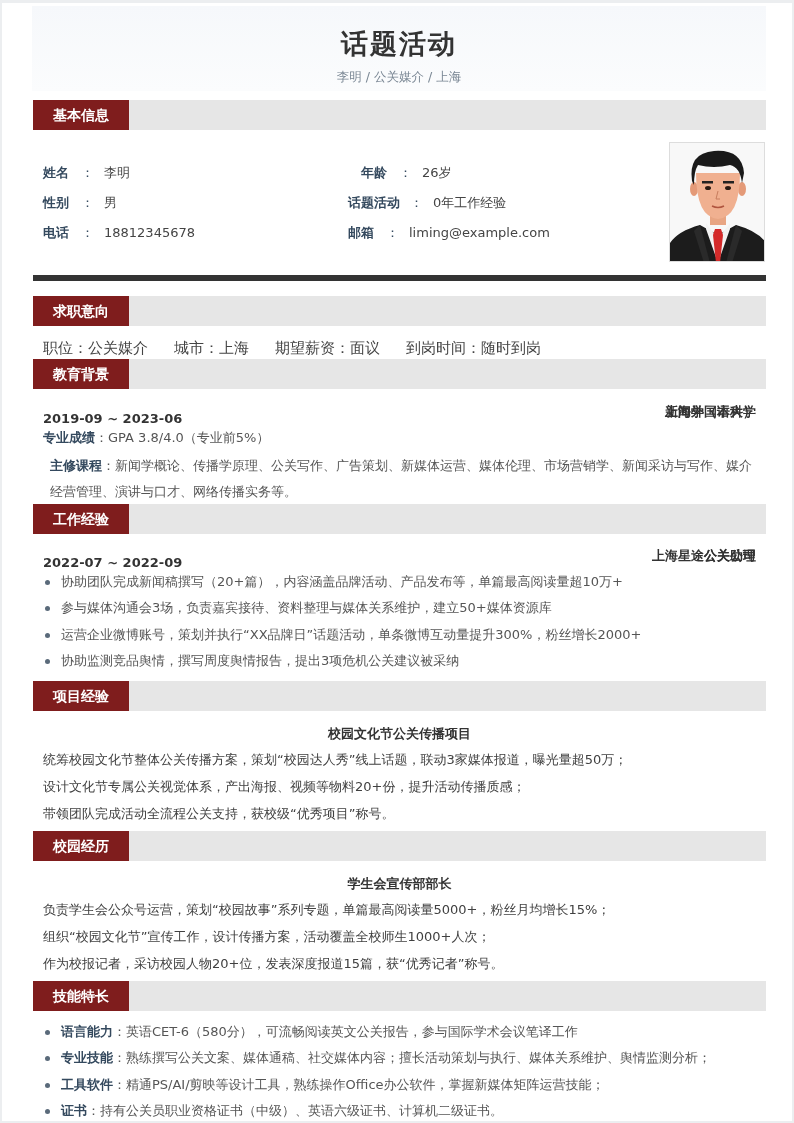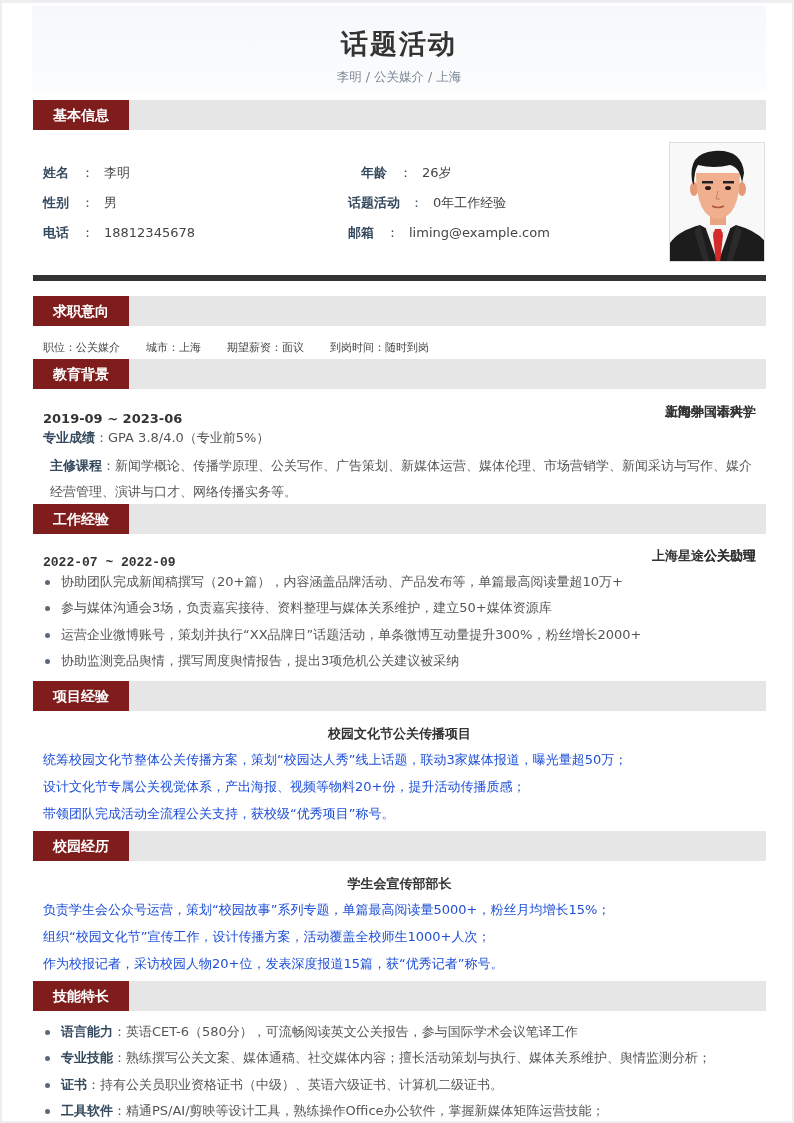--- a/index.html
+++ b/index.html
@@ -42,40 +42,40 @@
     .info-val { color: #444; display: inline-block; }
     .photo {
       position: absolute; left: 667px; top: 139px; width: 96px; height: 120px;
       border: 1px solid #ddd; background: #f7f7f7; overflow: hidden;
     }
     .divider {
       position: absolute; left: 31px; top: 272px; width: 733px; height: 6px;
       background: #333333;
     }
     .intent {
-      position: absolute; left: 41px; top: 337px; font-size: 11px; color: #444; line-height: 16px;
+      position: absolute; left: 41px; top: 337px; font-size: 15px; color: #444; line-height: 16px;
       white-space: nowrap;
     }
     .intent span { margin-right: 26px; }
     .row3 { position: absolute; left: 41px; width: 713px; height: 18px; font-size: 13px; font-weight: bold; color: #333; }
     .row3 .l { position: absolute; left: 0; top: 8px; }
     .row3 .c { position: absolute; left: 0; right: 0; top: 0; text-align: right; }
     .row3 .r { position: absolute; right: 0; top: 0; }
     .para { position: absolute; left: 41px; width: 713px; font-size: 13px; color: #555; line-height: 26px; }
     .para b { color: #34495e; }
     .bullets { position: absolute; left: 41px; width: 713px; list-style: none; }
     .bullets li { position: relative; padding-left: 18px; font-size: 13px; color: #555; height: 26.3px; line-height: 26px; }
     .bullets li::before {
       content: ""; position: absolute; left: 2px; top: 11px; width: 5px; height: 5px;
       border-radius: 50%; background: #5a6a7a;
     }
     .bullets li b { color: #34495e; }
     .center-title { position: absolute; left: 41px; width: 713px; text-align: center; font-size: 13px; font-weight: bold; color: #333; }
     .lines { position: absolute; left: 41px; width: 713px; }
-    .lines div { font-size: 13px; color: #1d4ed8; height: 27px; line-height: 27px; }
+    .lines div { font-size: 13px; color: #404040; height: 27px; line-height: 27px; }
   </style>
 </head>
 <body>
 
 <div class="page">
 
   <div class="header">
     <div class="title">话题活动</div>
     <div class="subtitle">李明 / 公关媒介 / 上海</div>
   </div>
@@ -157,21 +157,21 @@
   <div class="para" style="top:422px;">
     <b>专业成绩</b><span>：GPA 3.8/4.0（专业前5%）</span>
   </div>
   <div class="para" style="top:450px;margin-left:7px;">
     <b>主修课程</b><span>：新闻学概论、传播学原理、公关写作、广告策划、新媒体运营、媒体伦理、市场营销学、新闻采访与写作、媒介经营管理、演讲与口才、网络传播实务等。</span>
   </div>
 
   <div class="sec-head" style="top:501px;">
     <div class="tag">工作经验</div>
   </div>
-  <div class="row3" style="top:544px;font-family:Liberation Mono, monospace;">
+  <div class="row3" style="top:544px;">
     <span class="l">2022-07 ~ 2022-09</span>
     <span class="c">上海星途公关公司</span>
     <span class="r">公关助理</span>
   </div>
   <ul class="bullets" style="top:566px;">
     <li>协助团队完成新闻稿撰写（20+篇），内容涵盖品牌活动、产品发布等，单篇最高阅读量超10万+</li>
     <li>参与媒体沟通会3场，负责嘉宾接待、资料整理与媒体关系维护，建立50+媒体资源库</li>
     <li>运营企业微博账号，策划并执行“XX品牌日”话题活动，单条微博互动量提升300%，粉丝增长2000+</li>
     <li>协助监测竞品舆情，撰写周度舆情报告，提出3项危机公关建议被采纳</li>
   </ul>
@@ -195,17 +195,17 @@
     <div>组织“校园文化节”宣传工作，设计传播方案，活动覆盖全校师生1000+人次；</div>
     <div>作为校报记者，采访校园人物20+位，发表深度报道15篇，获“优秀记者”称号。</div>
   </div>
 
   <div class="sec-head" style="top:978px;">
     <div class="tag">技能特长</div>
   </div>
   <ul class="bullets" style="top:1016px;">
     <li><b>语言能力</b><span>：英语CET-6（580分），可流畅阅读英文公关报告，参与国际学术会议笔译工作</span></li>
     <li><b>专业技能</b><span>：熟练撰写公关文案、媒体通稿、社交媒体内容；擅长活动策划与执行、媒体关系维护、舆情监测分析；</span></li>
+    <li><b>工具软件</b><span>：精通PS/AI/剪映等设计工具，熟练操作Office办公软件，掌握新媒体矩阵运营技能；</span></li>
     <li><b>证书</b><span>：持有公关员职业资格证书（中级）、英语六级证书、计算机二级证书。</span></li>
-    <li><b>工具软件</b><span>：精通PS/AI/剪映等设计工具，熟练操作Office办公软件，掌握新媒体矩阵运营技能；</span></li>
   </ul>
 
 </div>
 
 </body></html>

